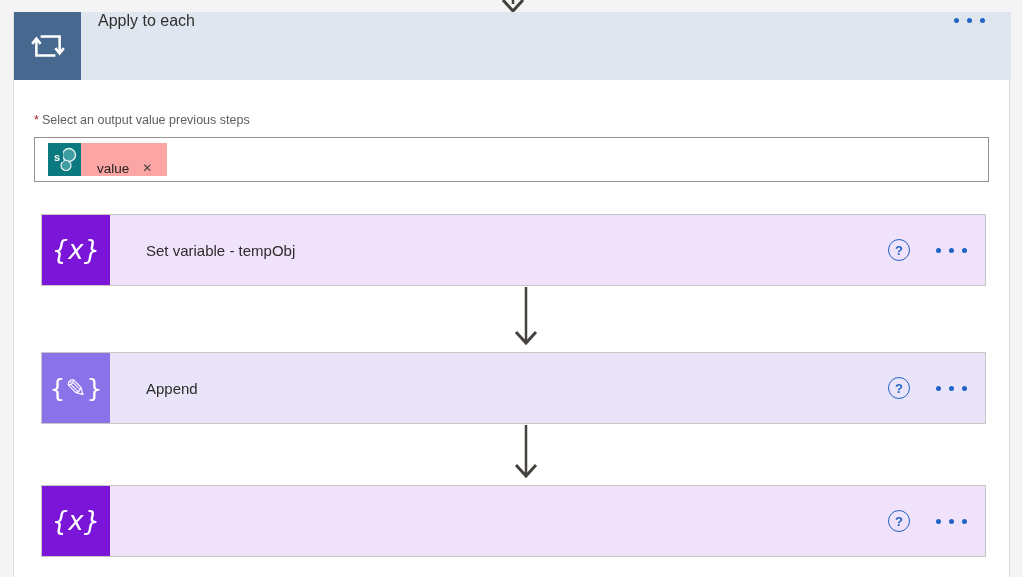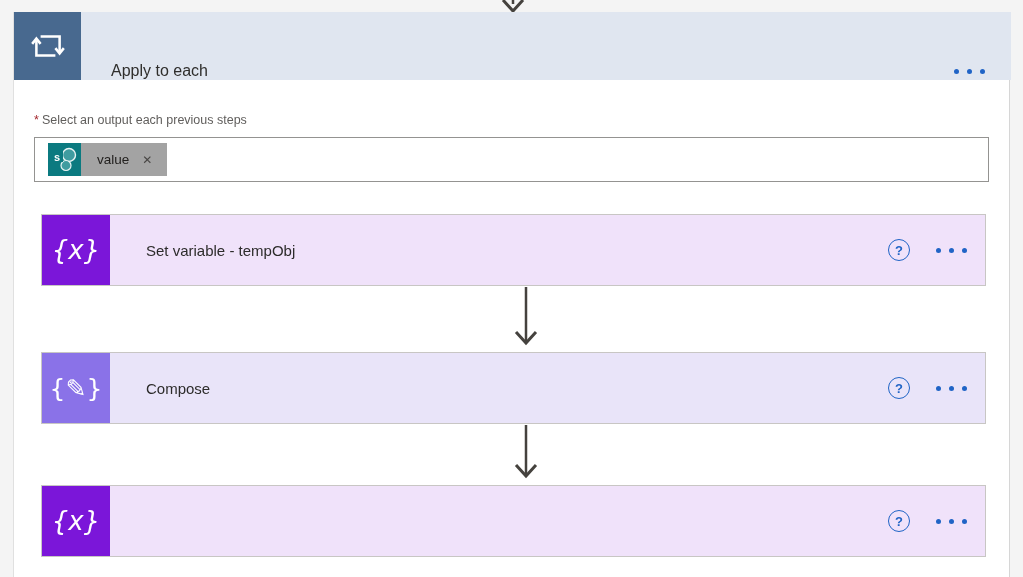--- a/index.html
+++ b/index.html
@@ -7,35 +7,35 @@
   body { font-family:"Liberation Sans", sans-serif; background:#f4f4f4; overflow:hidden; }
   .page { position:relative; width:1023px; height:577px; background:#f4f4f4; }
 
   
   .scope { position:absolute; left:13px; top:12px; width:997px; height:565px;
            background:#ffffff; border-left:1px solid #e0e0e0; border-right:1px solid #d6d6d6; }
 
   
   .scope-header { position:absolute; left:0; top:0; width:997px; height:68px; display:flex; cursor:pointer; }
   .scope-icon { width:67px; height:68px; background:#48698f; display:flex; align-items:center; justify-content:center; flex:none; }
-  .scope-titlebar { flex:1; background:#e0e6f0; display:flex; align-items:flex-end; padding:0 24px 0 30px; }
+  .scope-titlebar { flex:1; background:#e0e6f0; display:flex; align-items:flex-start; padding:0 24px 0 17px; }
   .scope-title { font-size:16px; color:#2f2e2c; }
   .spacer { flex:1; }
 
   .ellipsis { display:flex; align-items:center; gap:8px; background:none; border:none; cursor:pointer; padding:6px 2px; }
   .ellipsis .dot { width:5px; height:5px; border-radius:50%; background:#2064c6; }
 
   
   .param-label { position:absolute; left:20px; top:101px; font-size:12.5px; color:#605e5c; }
   .param-label .req { color:#a4262c; margin-right:3px; }
   .param-input { position:absolute; left:20px; top:125px; width:955px; height:45px;
                  background:#fff; border:1px solid #949391; display:flex; align-items:center; padding-left:13px; cursor:text; }
   .token-chip { display:flex; align-items:stretch; height:33px; }
   .sp-icon { width:33px; height:33px; flex:none; }
-  .chip-body { background:#a3a3a3; display:flex; align-items:center; padding:0 13px 0 16px; }
+  .chip-body { background:#fca5a5; display:flex; align-items:flex-end; padding:0 13px 0 16px; }
   .chip-text { font-size:13.5px; color:#23211f; }
   .chip-remove { border:none; background:none; font-size:12px; color:#484644; margin-left:11px; cursor:pointer; line-height:1; padding:2px; }
 
   
   .card { position:absolute; left:27px; width:945px; height:72px; border:1px solid #c8c6c4;
           display:flex; align-items:center; cursor:pointer; }
   .card-icon { width:68px; height:70px; flex:none; display:flex; align-items:center; justify-content:center; }
   .action-glyph { color:#ffffff; font-size:25px; font-family:"DejaVu Sans", sans-serif; }
   .variables .action-glyph { font-style:italic; font-size:26px; }
   .card-title { margin-left:36px; font-size:15px; color:#2d2c2b; }
@@ -83,21 +83,21 @@
         <span class="spacer"></span>
         <button class="ellipsis" title="Menu">
           <span class="dot"></span>
             <span class="dot"></span>
             <span class="dot"></span>
         </button>
       </div>
     </div>
 
     <div class="param-label">
-      <span class="req">*</span><span>Select an output each previous steps</span>
+      <span class="req">*</span><span>Select an output value previous steps</span>
     </div>
 
     <div class="param-input">
       <div class="token-chip">
         <svg class="sp-icon" viewBox="0 0 33 33">
           <rect width="33" height="33" fill="#0b7a80"></rect>
           <circle cx="21" cy="12" r="6.5" fill="#3f9ca0" stroke="#e8f4f4" stroke-width="1.4"></circle>
           <circle cx="18" cy="22.5" r="5" fill="#3f9ca0" stroke="#e8f4f4" stroke-width="1.2"></circle>
           <rect x="4" y="8" width="11" height="11" fill="#0b7a80"></rect>
           <text x="6" y="17.5" font-size="11" font-weight="bold" fill="#ffffff" font-family="Liberation Sans, sans-serif">s</text>
@@ -120,21 +120,21 @@
         <span class="dot"></span>
           <span class="dot"></span>
           <span class="dot"></span>
       </button>
     </div>
 
     <div class="card compose" id="card-1" style="background-color: rgb(233, 228, 249);">
       <div class="card-icon" style="background-color: rgb(138, 114, 232);">
         <span class="action-glyph">{✎}</span>
       </div>
-      <span class="card-title">Compose</span>
+      <span class="card-title">Append</span>
       <span class="spacer"></span>
       <button class="help-btn" title="Help">?</button>
       <button class="ellipsis" title="Menu">
         <span class="dot"></span>
           <span class="dot"></span>
           <span class="dot"></span>
       </button>
     </div>
 
     <div class="card variables" id="card-2" style="background-color: rgb(240, 226, 250);">

